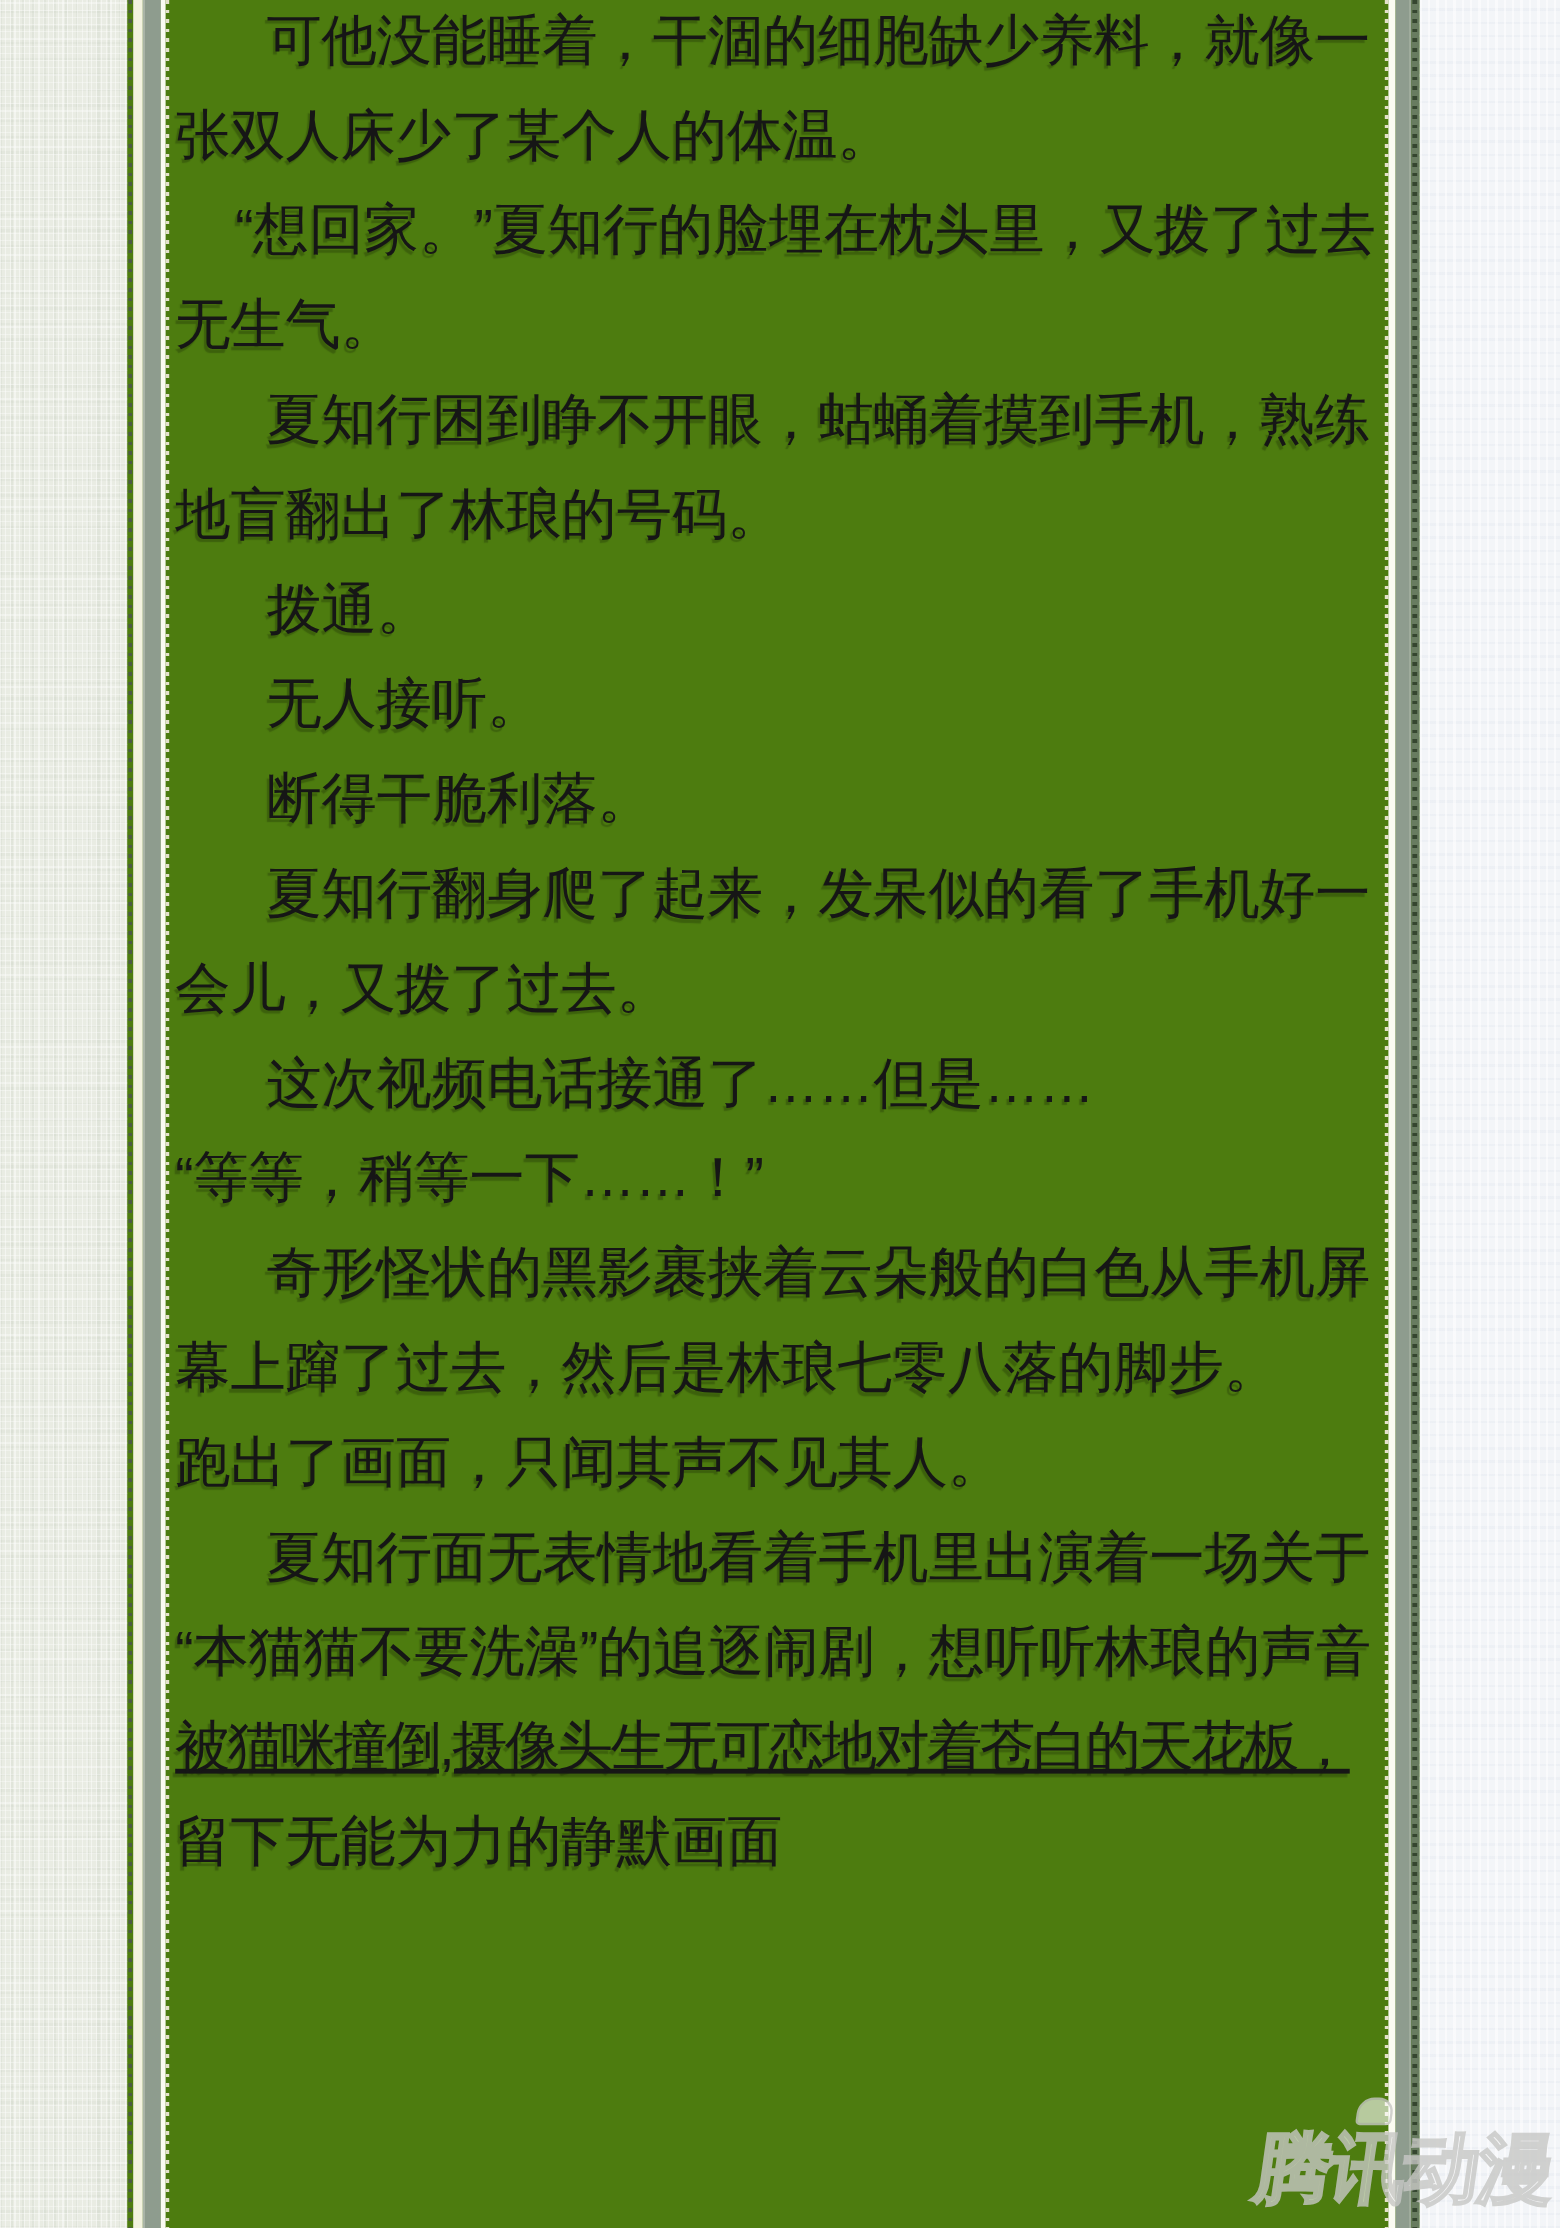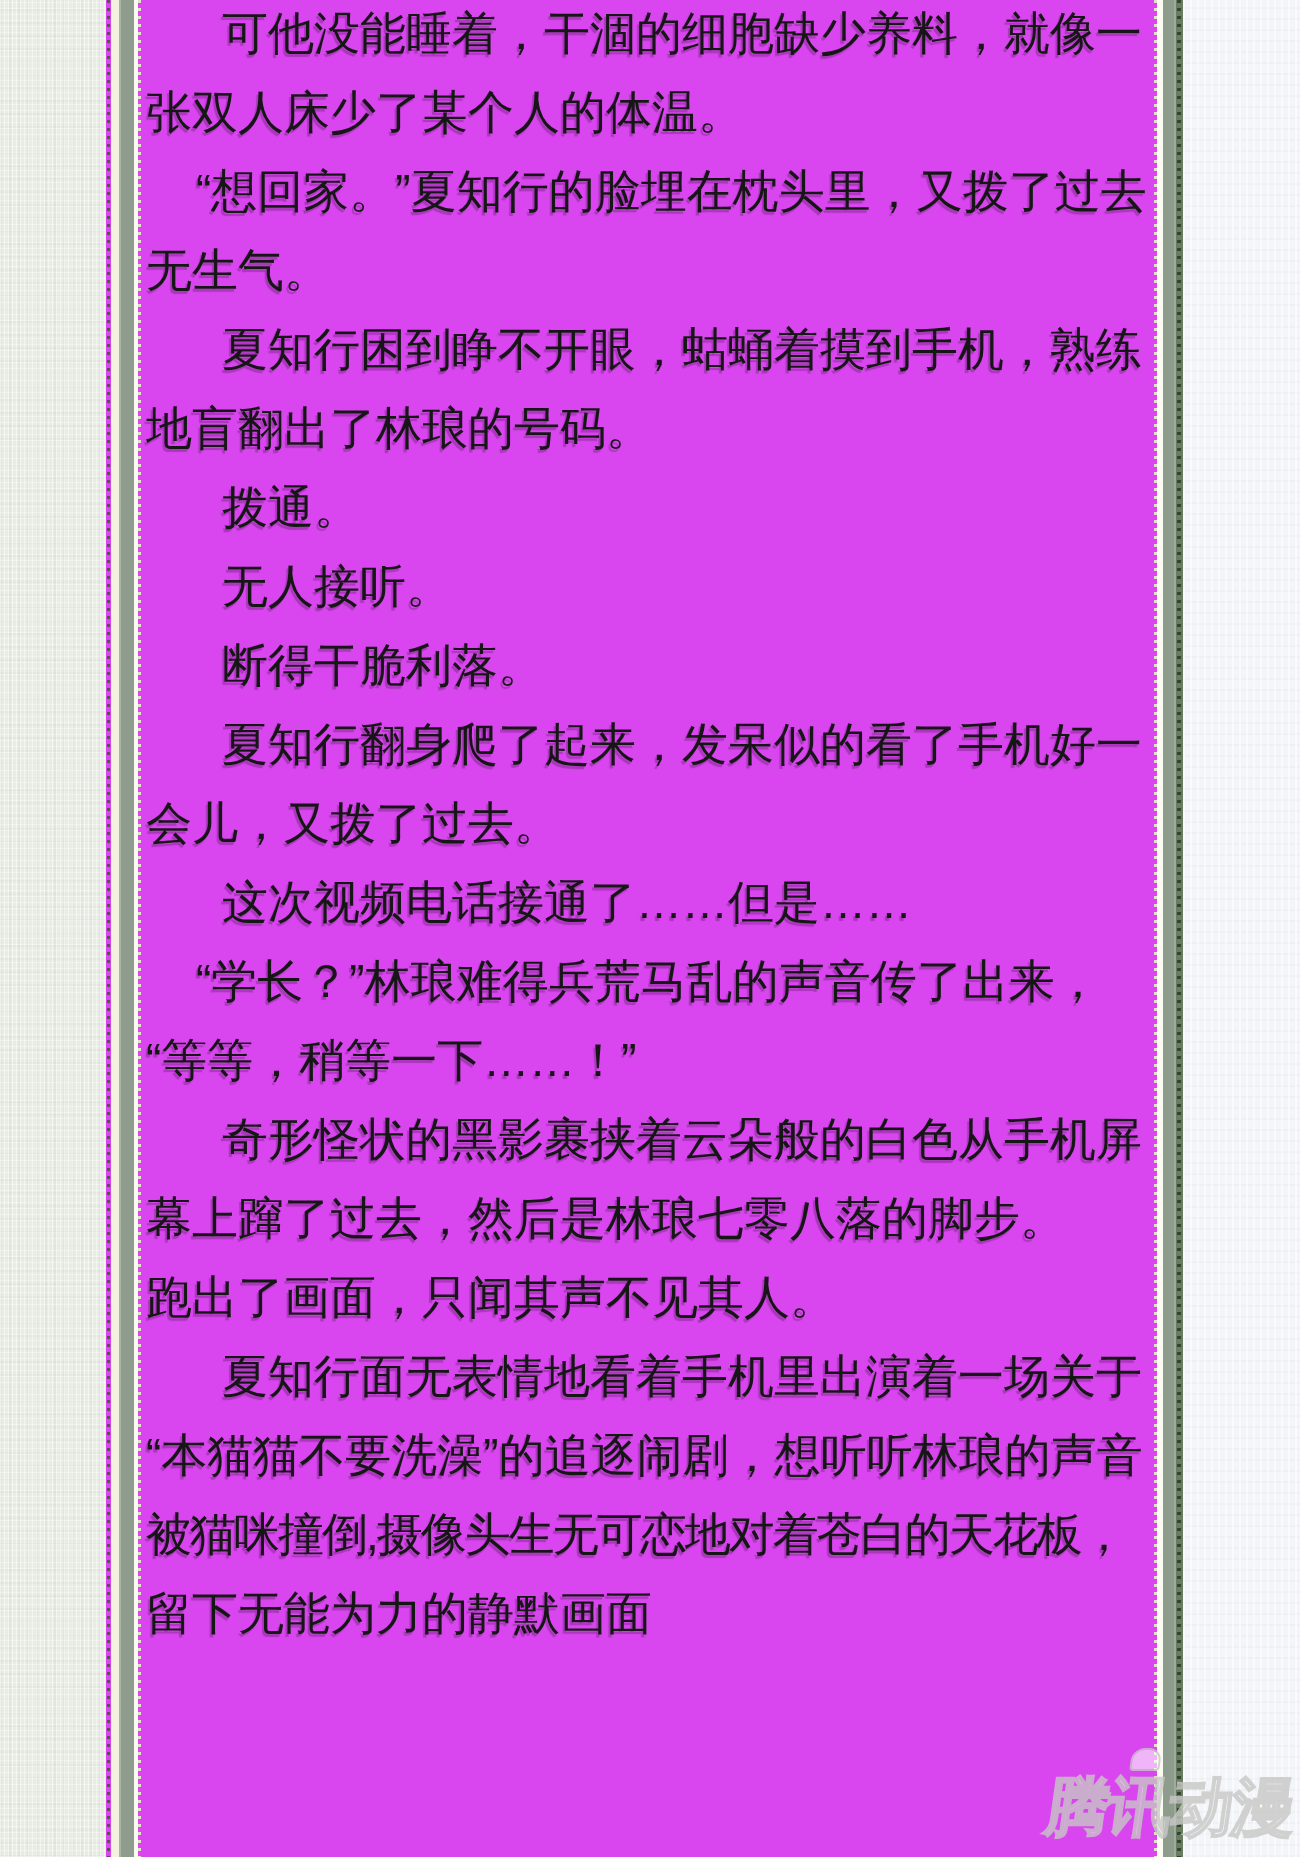--- a/index.html
+++ b/index.html
@@ -4,21 +4,21 @@
 <style>
   html,body{margin:0;padding:0;}
   body{
     font-family:"Liberation Sans","DejaVu Sans",sans-serif;
     background:#ffffff;
   }
   #page{
     position:relative;
     width:1300px;height:1857px;
     margin:0 auto;
-    background:#d946ef;
+    background:#4d7c0f;
     overflow:hidden;
   }
   
   .left-margin{
     position:absolute;left:0;top:0;width:106px;height:100%;
     background-color:var(--margin-paper,#e9ece3);
     background-image:
       repeating-linear-gradient(90deg, rgba(255,255,255,.45) 0 1px, transparent 1px 4px),
       repeating-linear-gradient(0deg, rgba(255,255,255,.35) 0 1px, transparent 1px 6px),
       repeating-linear-gradient(90deg, rgba(150,165,145,.10) 0 2px, transparent 2px 9px),
@@ -79,21 +79,21 @@
     color:var(--text,#161616);
     letter-spacing:0;
     text-shadow:-2px 3px 1px rgba(0,0,0,.22);
     white-space:nowrap;
   }
   .text-flow .line{height:79px;}
   .text-flow .para{text-indent:76px;}
   .text-flow .quote{text-indent:50px;}
   .text-flow .hang{text-indent:0;}
   .text-flow .none{text-indent:0;}
-  .text-flow .tight{text-indent:0;letter-spacing:-2px;}
+  .text-flow .tight{text-indent:0;letter-spacing:-2px;text-decoration:underline;}
   
   .watermark{
     position:absolute;right:6px;bottom:6px;z-index:5;
     opacity:.8;
     transform:skewX(-8deg);
   }
   .watermark .wm-text{
     font-size:64px;font-weight:bold;
     letter-spacing:-2px;
     color:rgba(255,255,255,.72);
@@ -132,21 +132,20 @@
       <div class="line quote">“想回家。”夏知行的脸埋在枕头里，又拨了过去</div>
       <div class="line none">无生气。</div>
       <div class="line para">夏知行困到睁不开眼，蛄蛹着摸到手机，熟练</div>
       <div class="line none">地盲翻出了林琅的号码。</div>
       <div class="line para">拨通。</div>
       <div class="line para">无人接听。</div>
       <div class="line para">断得干脆利落。</div>
       <div class="line para">夏知行翻身爬了起来，发呆似的看了手机好一</div>
       <div class="line none">会儿，又拨了过去。</div>
       <div class="line para">这次视频电话接通了……但是……</div>
-      <div class="line quote">“学长？”林琅难得兵荒马乱的声音传了出来，</div>
       <div class="line hang">“等等，稍等一下……！”</div>
       <div class="line para">奇形怪状的黑影裹挟着云朵般的白色从手机屏</div>
       <div class="line none">幕上蹿了过去，然后是林琅七零八落的脚步。</div>
       <div class="line none">跑出了画面，只闻其声不见其人。</div>
       <div class="line para">夏知行面无表情地看着手机里出演着一场关于</div>
       <div class="line hang">“本猫猫不要洗澡”的追逐闹剧，想听听林琅的声音</div>
       <div class="line tight">被猫咪撞倒,摄像头生无可恋地对着苍白的天花板，</div>
       <div class="line none">留下无能为力的静默画面</div>
     </div>
 

